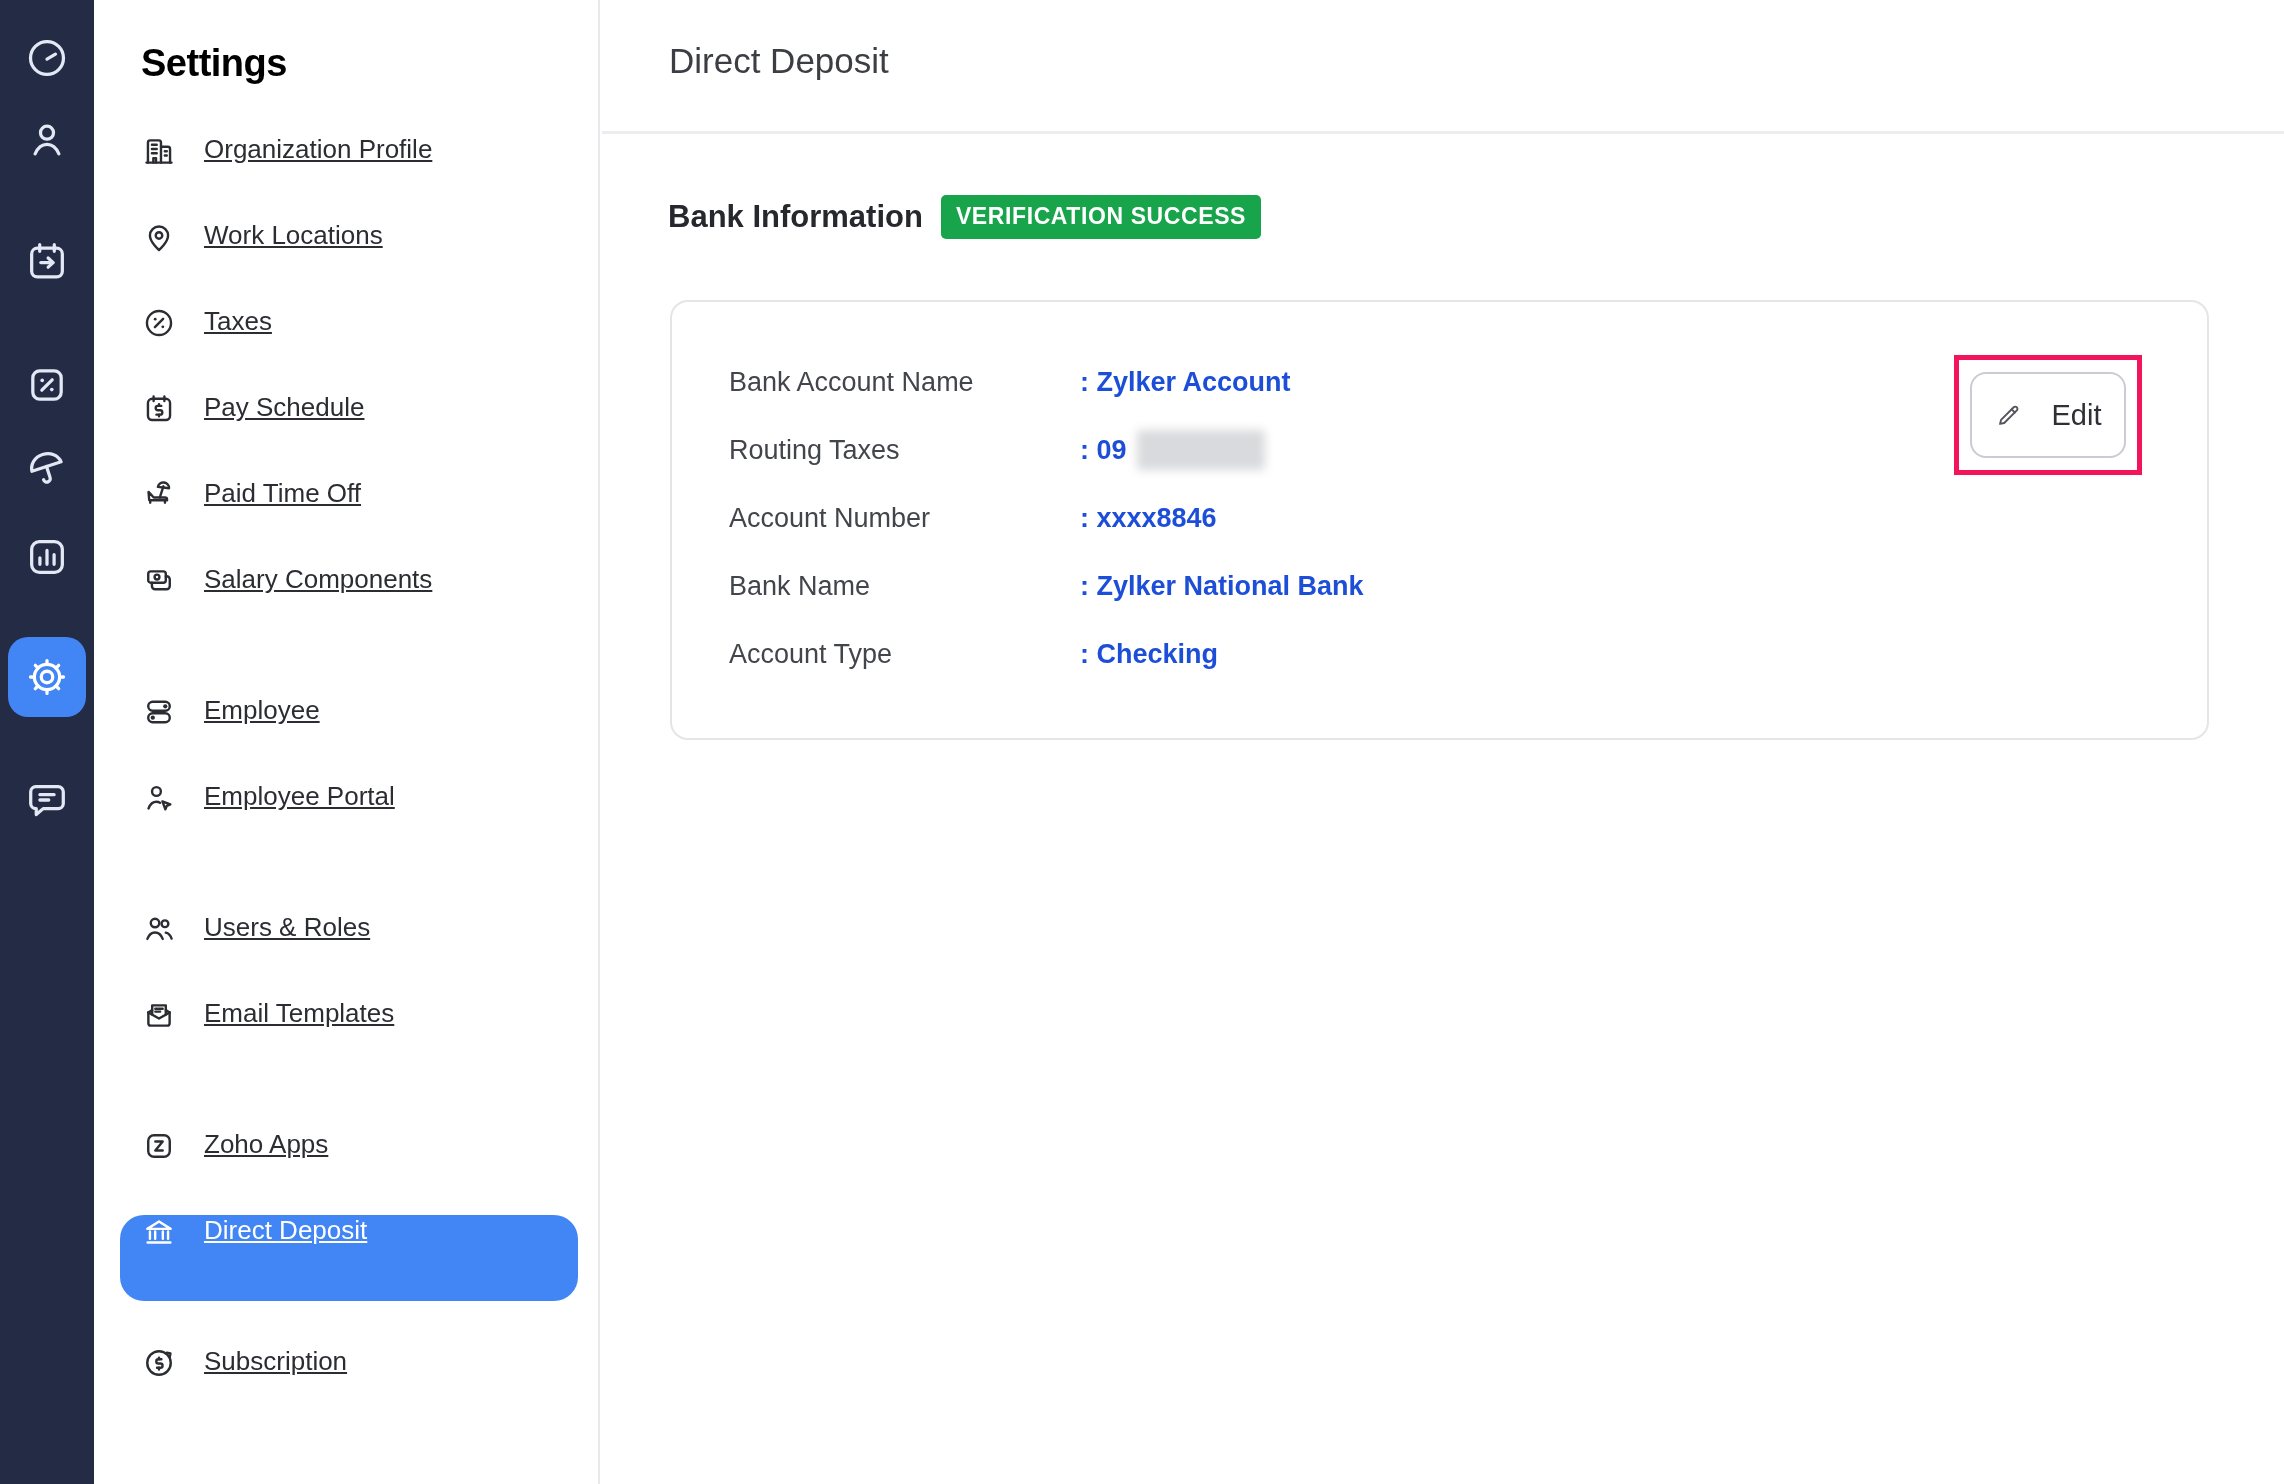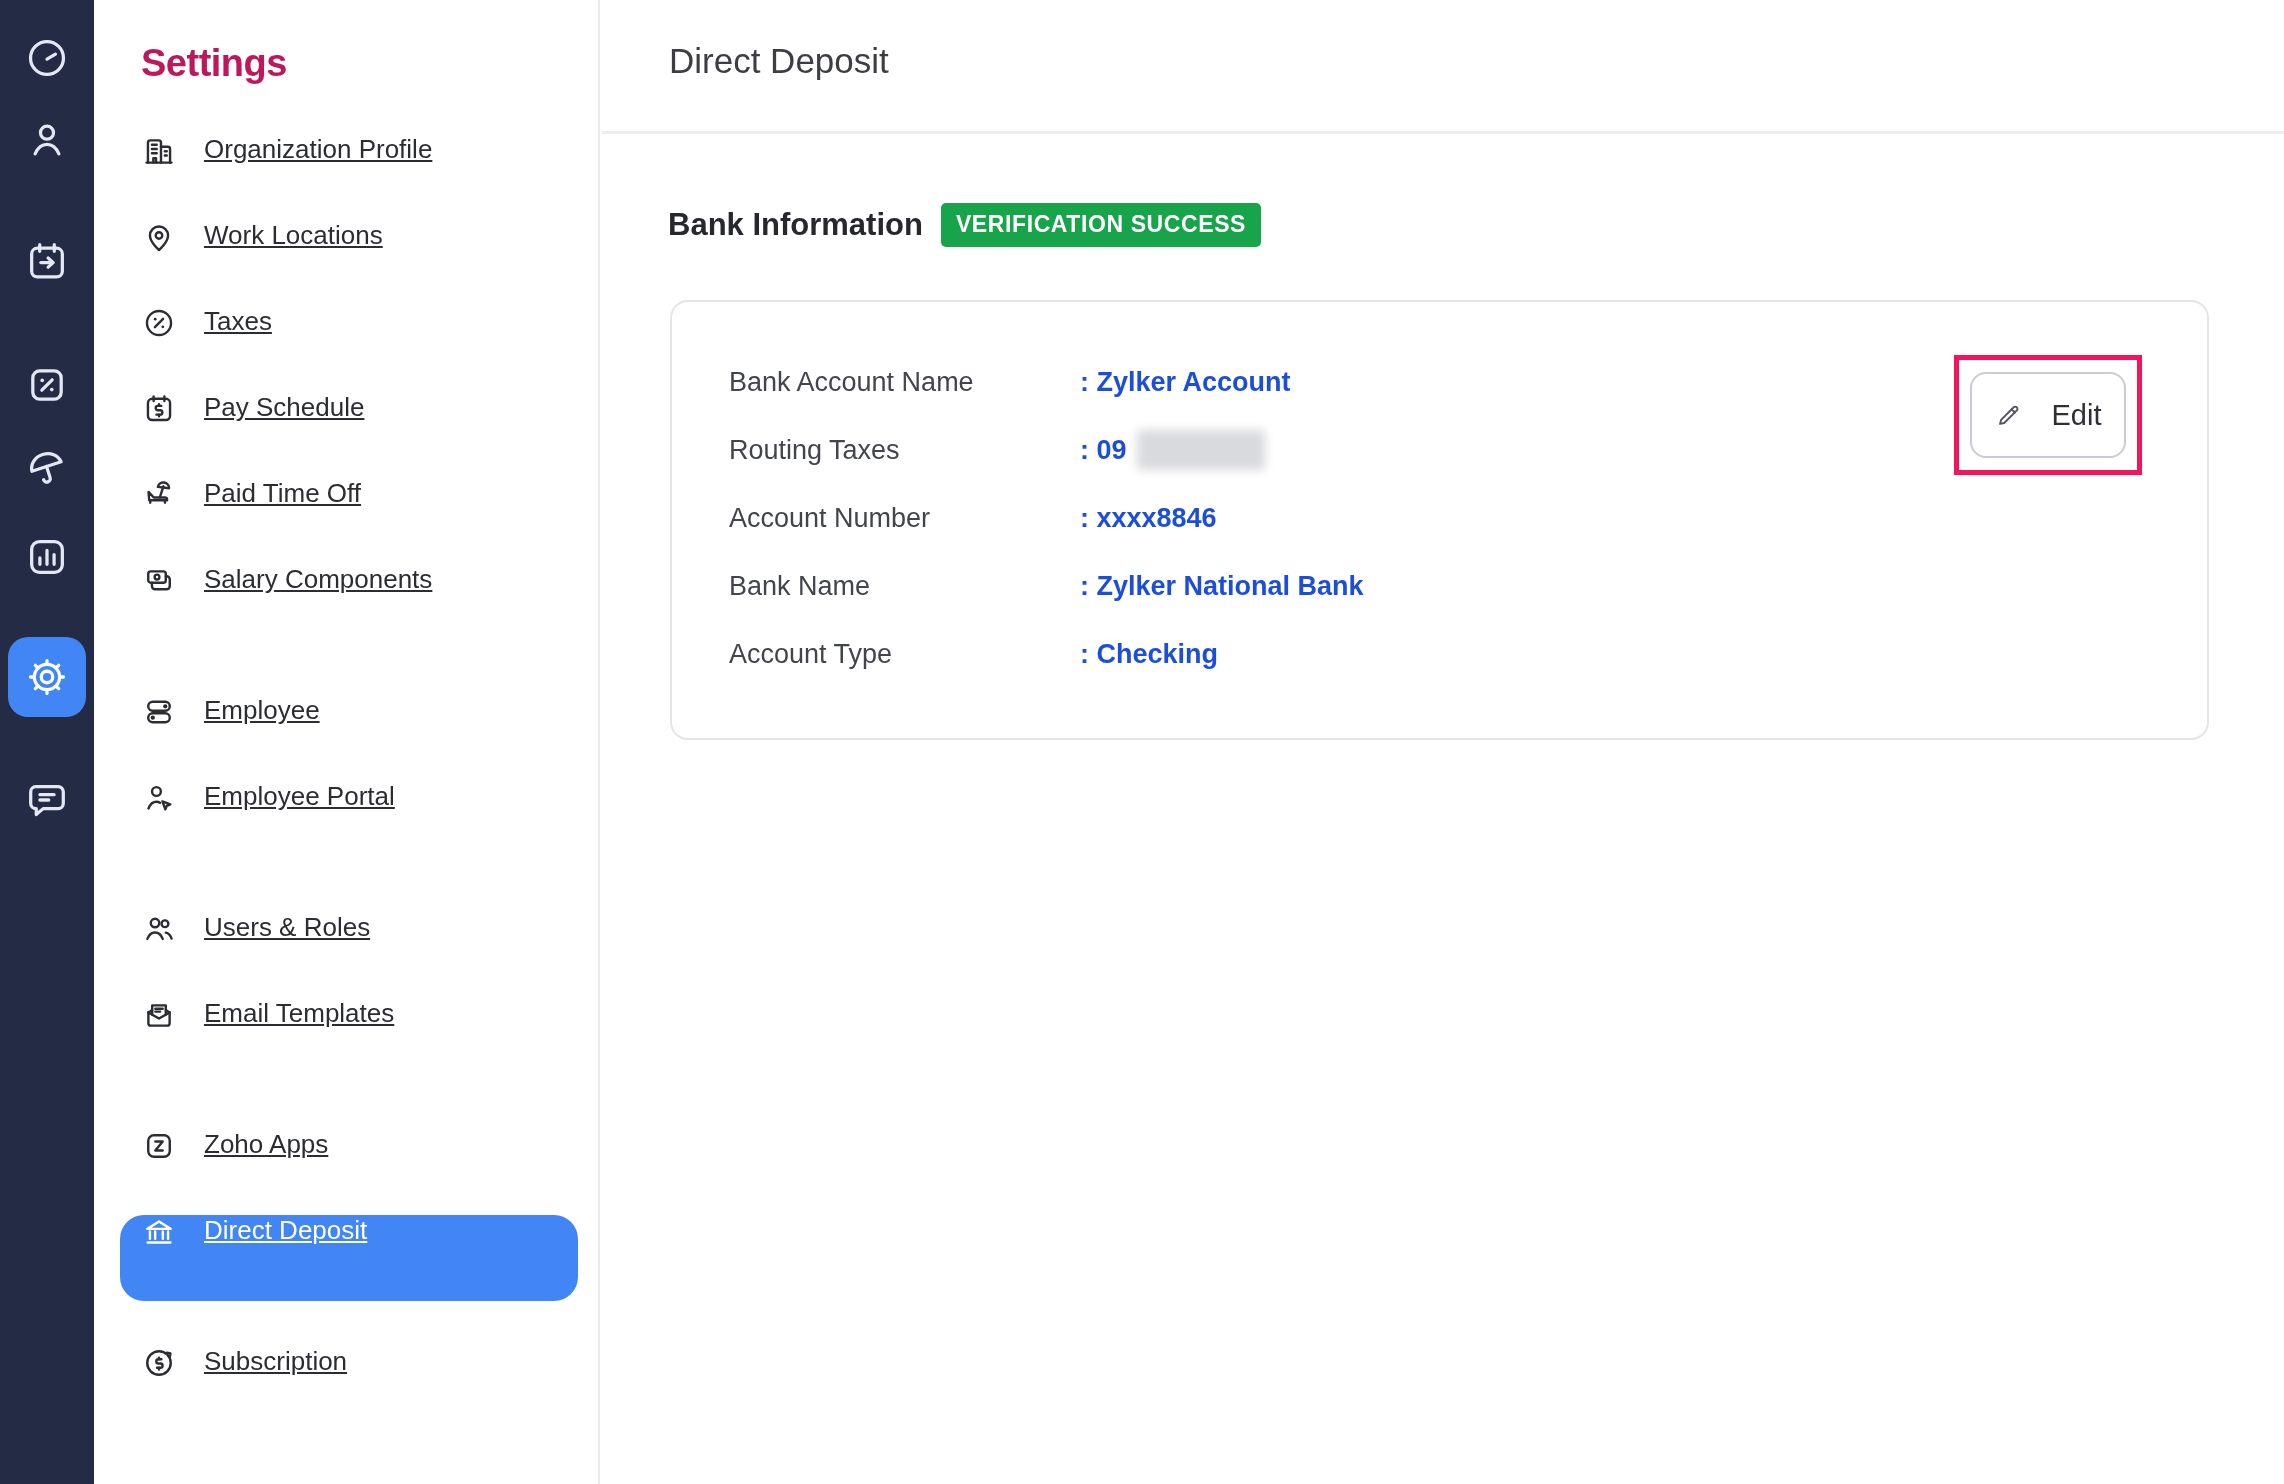--- a/index.html
+++ b/index.html
@@ -29,21 +29,21 @@
   .rail-active .rail-item-inner{width:46px;height:46px;color:#ffffff;}
   .rail-active svg{width:100%;height:100%;display:block;}
 
   
   .sidebar{
     position:absolute;left:94px;top:0;width:506px;height:100%;
     background:#ffffff;border-right:2px solid #e8e9ec;box-sizing:border-box;
   }
   .sidebar-title{
     position:absolute;left:47px;top:42px;
-    font-size:38px;font-weight:700;color:#be185d;letter-spacing:-0.5px;
+    font-size:38px;font-weight:700;color:#000000;letter-spacing:-0.5px;
   }
   .nav{position:absolute;top:134px;left:0;right:0;}
   .nav-spacer{height:45px;}
   .nav-item{
     height:86px;margin-left:26px;width:458px;box-sizing:border-box;
     border-radius:24px;display:flex;align-items:flex-start;
     padding-left:22px;gap:28px;cursor:pointer;
     font-size:26px;color:#2b2d33;text-decoration:underline;
   }
   .nav-item .nav-icon{width:34px;height:34px;flex:0 0 34px;color:#2b2d33;}
@@ -54,21 +54,21 @@
   
   .main{position:absolute;left:602px;top:0;right:0;bottom:0;background:#ffffff;}
   .page-title{
     position:absolute;left:67px;top:41px;
     font-size:35px;font-weight:500;color:#3c3e44;
   }
   .header-divider{
     position:absolute;left:0;right:0;top:131px;height:3px;background:#ededef;
   }
   .section-row{
-    position:absolute;left:66px;top:203px;
+    position:absolute;left:66px;top:195px;
     display:flex;align-items:center;gap:18px;
   }
   .section-title{font-size:31px;font-weight:700;color:#26282e;}
   .badge{
     background:var(--badge-green,#17a44b);color:#ffffff;
     font-size:23px;font-weight:700;letter-spacing:0.6px;
     padding:8px 15px 9px 15px;border-radius:5px;white-space:nowrap;
   }
 
   .card{

